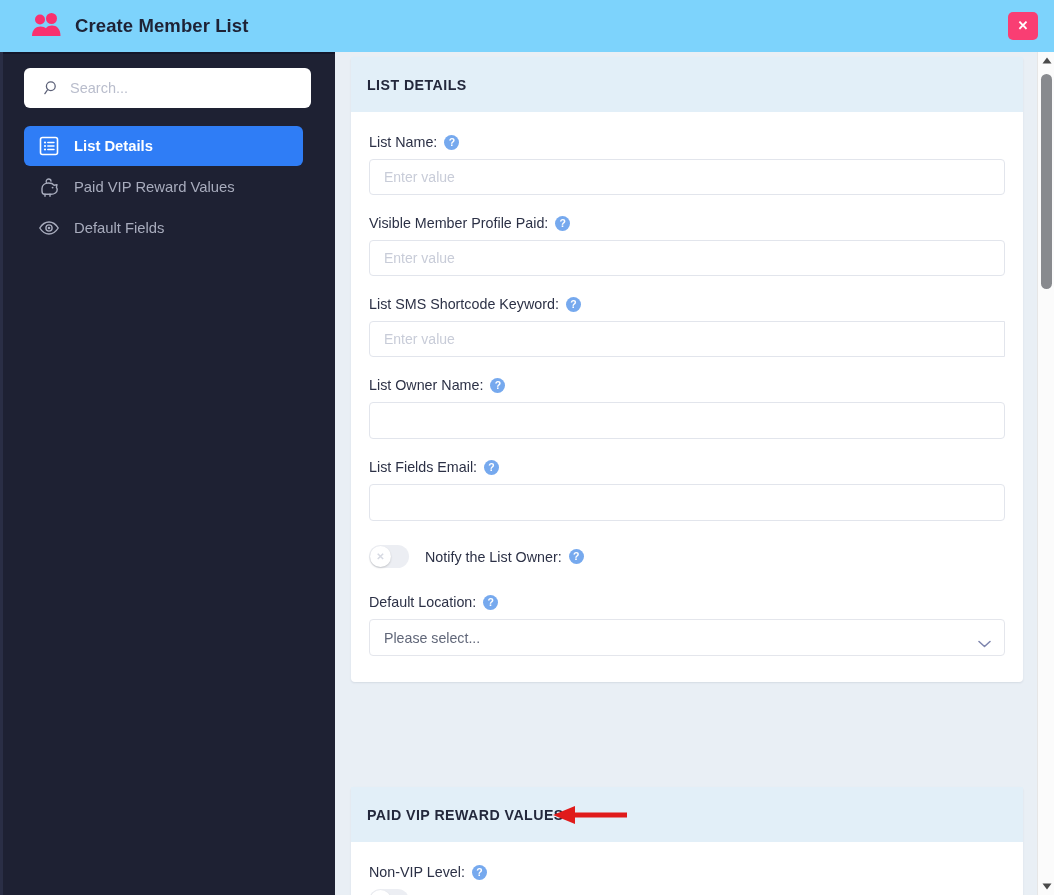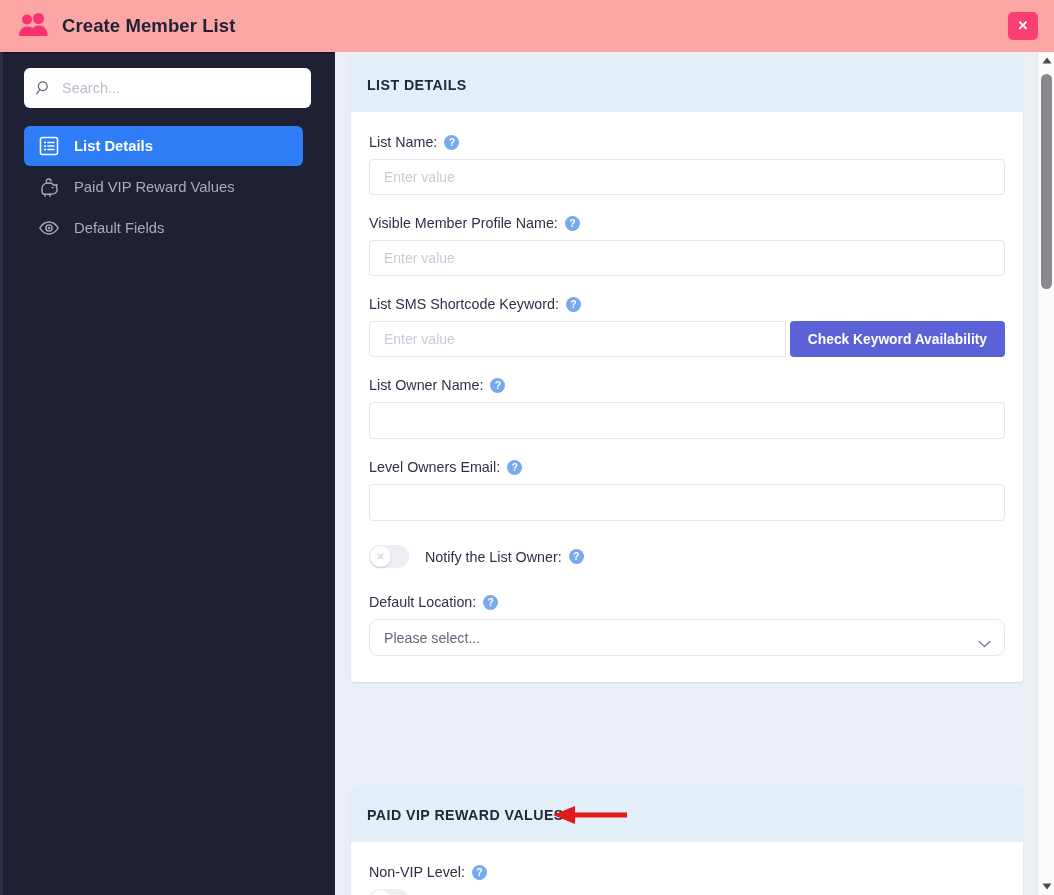--- a/index.html
+++ b/index.html
@@ -19,24 +19,24 @@
     background: #f7f8fc;
     overflow: hidden;
   }
 
   
   .titlebar {
     position: absolute;
     top: 0; left: 0;
     width: 1054px;
     height: 52px;
-    background: #fca5a5;
-    display: flex;
-    align-items: center;
-    padding: 0 16px 0 18px;
+    background: #7dd3fc;
+    display: flex;
+    align-items: center;
+    padding: 0 16px 0 31px;
   }
   .titlebar-left {
     display: flex;
     align-items: center;
     gap: 14px;
   }
   .app-icon { width: 30px; height: 26px; display: block; }
   .app-title {
     font-size: 18.5px;
     font-weight: bold;
@@ -81,21 +81,21 @@
   }
   .search-wrap {
     position: absolute;
     top: 14px; left: 24px;
     width: 287px;
     height: 40px;
     background: #ffffff;
     border-radius: 6px;
     display: flex;
     align-items: center;
-    padding: 0 12px;
+    padding: 0 20px;
     gap: 10px;
   }
   .search-icon { width: 16px; height: 16px; flex: 0 0 auto; }
   .search-input {
     border: none;
     outline: none;
     flex: 1;
     font-size: 14.5px;
     color: #3a3f55;
     font-family: "Liberation Sans", sans-serif;
@@ -253,21 +253,21 @@
     gap: 7px;
     font-size: 14.3px;
     color: #2c3146;
   }
 
   .select-wrap { position: relative; }
   .select-box {
     width: 100%;
     height: 37px;
     border: 1px solid #e4e6ec;
-    border-radius: 9px;
+    border-radius: 4px;
     padding: 0 14px;
     display: flex;
     align-items: center;
     font-size: 14.2px;
     color: #616779;
     background: #ffffff;
     cursor: pointer;
   }
   .chevron {
     position: absolute;
@@ -386,48 +386,47 @@
         <div class="field">
           <div class="field-label">
             <span>List Name:</span>
             <span class="help-icon">?</span>
           </div>
           <input class="text-input" type="text" placeholder="Enter value" style="">
         </div>
 
         <div class="field">
           <div class="field-label">
-            <span>Visible Member Profile Name:</span>
+            <span>Visible Member Profile Paid:</span>
             <span class="help-icon">?</span>
           </div>
           <input class="text-input" type="text" placeholder="Enter value" style="">
         </div>
 
         <div class="field">
           <div class="field-label">
             <span>List SMS Shortcode Keyword:</span>
             <span class="help-icon">?</span>
           </div>
           <div class="input-row">
             <input class="text-input" type="text" placeholder="Enter value" style="">
-            <button class="check-btn">Check Keyword Availability</button>
           </div>
         </div>
 
         <div class="field">
           <div class="field-label">
             <span>List Owner Name:</span>
             <span class="help-icon">?</span>
           </div>
           <input class="text-input tall" type="text" placeholder="" style="">
         </div>
 
         <div class="field">
           <div class="field-label">
-            <span>Level Owners Email:</span>
+            <span>List Fields Email:</span>
             <span class="help-icon">?</span>
           </div>
           <input class="text-input tall" type="text" placeholder="" style="">
         </div>
 
 
         <div class="toggle-row">
           <div class="toggle">
             <span class="toggle-knob">✕</span>
           </div>

